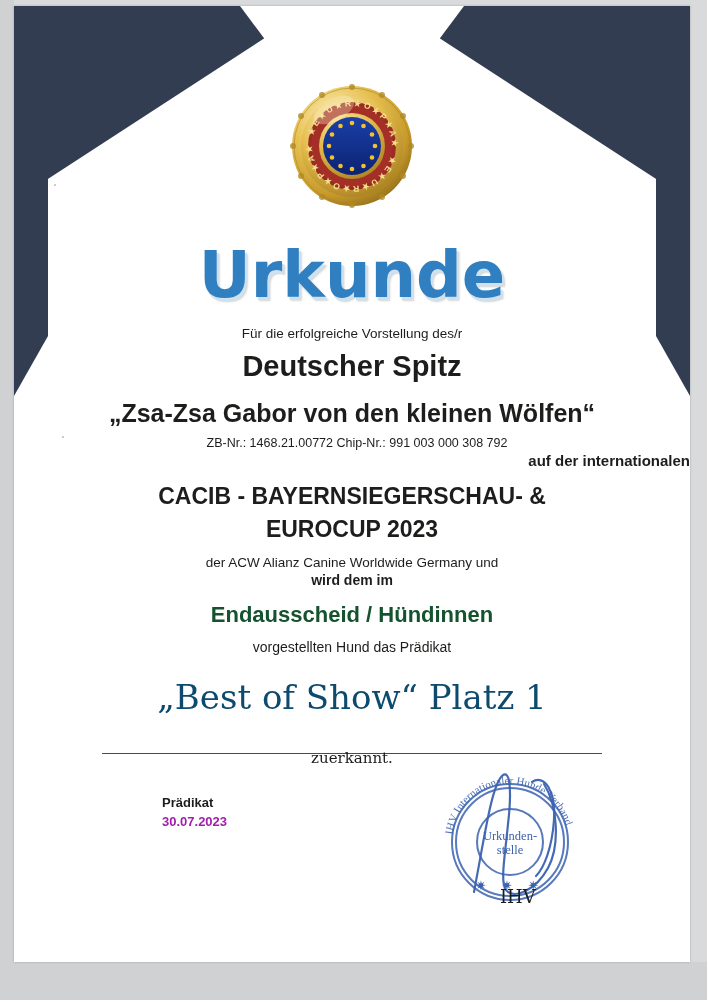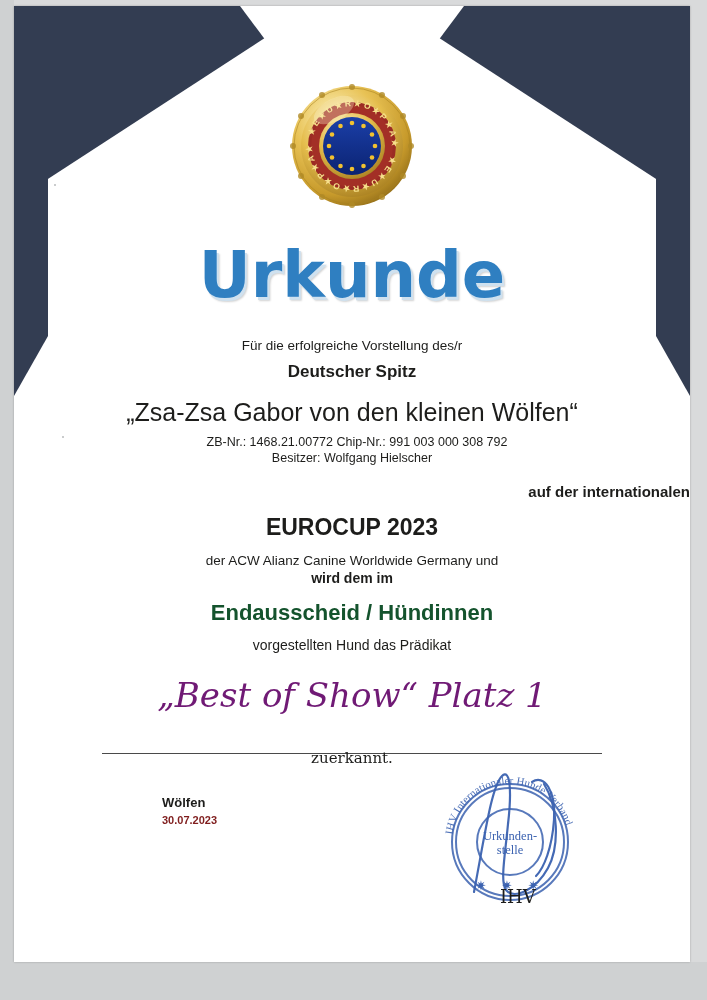--- a/index.html
+++ b/index.html
@@ -113,36 +113,36 @@
     text-align: center;
     color: #1d1d1b;
   }
 
   .title {
     font-size: 64px;
     font-weight: bold;
     letter-spacing: 0px;
     color: #2f7fc1;
     text-shadow: 2px 3px 0 #cfe1ef, 3px 4px 2px rgba(0,0,0,0.18);
-    margin: 0 0 26px 0;
+    margin: 0 0 14px 0;
     font-family: "DejaVu Sans", sans-serif;
   }
 
   .line-small {
     font-size: 13.5px;
     margin: 0 0 9px 0;
   }
   .breed {
-    font-size: 17px;
+    font-size: 29px;
     font-weight: bold;
     margin: 0 0 2px 0;
   }
   .dogname {
     font-size: 25px;
-    font-weight: normal;
+    font-weight: bold;
     margin: 16px 0 8px 0;
   }
   .reg-line {
     font-size: 12.5px;
     margin: 0 0 2px 10px;
   }
   .owner-line {
     font-size: 12.5px;
     margin: 0 0 18px 0;
   }
@@ -178,23 +178,22 @@
     font-weight: bold;
     color: #14532d;
     margin: 0 0 10px 0;
   }
   .presented-line {
     font-size: 14px;
     margin: 11px 0 22px 0;
   }
   .award {
     font-size: 34px;
-    color: #701a75;
+    color: #0c4a6e;
     font-family: "DejaVu Serif", serif;
-    font-style: italic;
     margin: 1px 0 18px 0;
   }
 
   
   .rule {
     position: absolute;
     left: 88px;
     top: 747px;
     width: 500px;
     height: 1px;
@@ -215,23 +214,23 @@
     top: 789px;
     font-size: 13px;
     font-weight: bold;
     color: #1d1d1b;
     text-align: left;
   }
   .date {
     position: absolute;
     left: 148px;
     top: 808px;
-    font-size: 11px;
-    font-weight: bold;
-    color: #7f1d1d;
+    font-size: 13px;
+    font-weight: bold;
+    color: #a21caf;
     text-align: center;
   }
   .stamp {
     position: absolute;
     left: 418px;
     top: 758px;
     width: 160px;
     height: 150px;
   }
   .ihv {
@@ -344,34 +343,34 @@
         <ellipse cx="44" cy="26" rx="22" ry="11" fill="#fff6cd" opacity="0.33" transform="rotate(-28 44 26)"></ellipse>
       </g>
     </svg>
 
     <div class="content">
       <div class="title">Urkunde</div>
       <div class="line-small">Für die erfolgreiche Vorstellung des/r</div>
       <div class="breed">Deutscher Spitz</div>
       <div class="dogname">„Zsa-Zsa Gabor von den kleinen Wölfen“</div>
       <div class="reg-line">ZB-Nr.: 1468.21.00772 Chip-Nr.: 991 003 000 308 792</div>
-      <div class="owner-line">Besitzer: Wolfgang Hielscher</div>
       <div class="intl-line">auf der internationalen</div>
+      <div class="event1">CACIB - BAYERNSIEGERSCHAU- &amp;</div>
       <div class="event2">EUROCUP 2023</div>
       <div class="org1">der ACW Alianz Canine Worldwide Germany und</div>
       <div class="awarded-to">wird dem im</div>
       <div class="class-line">Endausscheid / Hündinnen</div>
       <div class="presented-line">vorgestellten Hund das Prädikat</div>
       <div class="award">„Best of Show“ Platz 1</div>
     </div>
 
     <div class="rule"></div>
     <div class="zuerkannt">zuerkannt.</div>
 
-    <div class="place">Wölfen</div>
+    <div class="place">Prädikat</div>
     <div class="date">30.07.2023</div>
 
     <svg class="stamp" viewBox="0 0 160 150">
       <defs>
         <path id="stampTop" d="M 20 78 A 58 58 0 0 1 136 78"></path>
         <path id="stampBot" d="M 136 78 A 58 58 0 0 1 20 78"></path>
       </defs>
       <g stroke="#3b62b0" fill="none" stroke-width="2" opacity="0.85">
         <circle cx="78" cy="78" r="58"></circle>
         <circle cx="78" cy="78" r="54"></circle>

